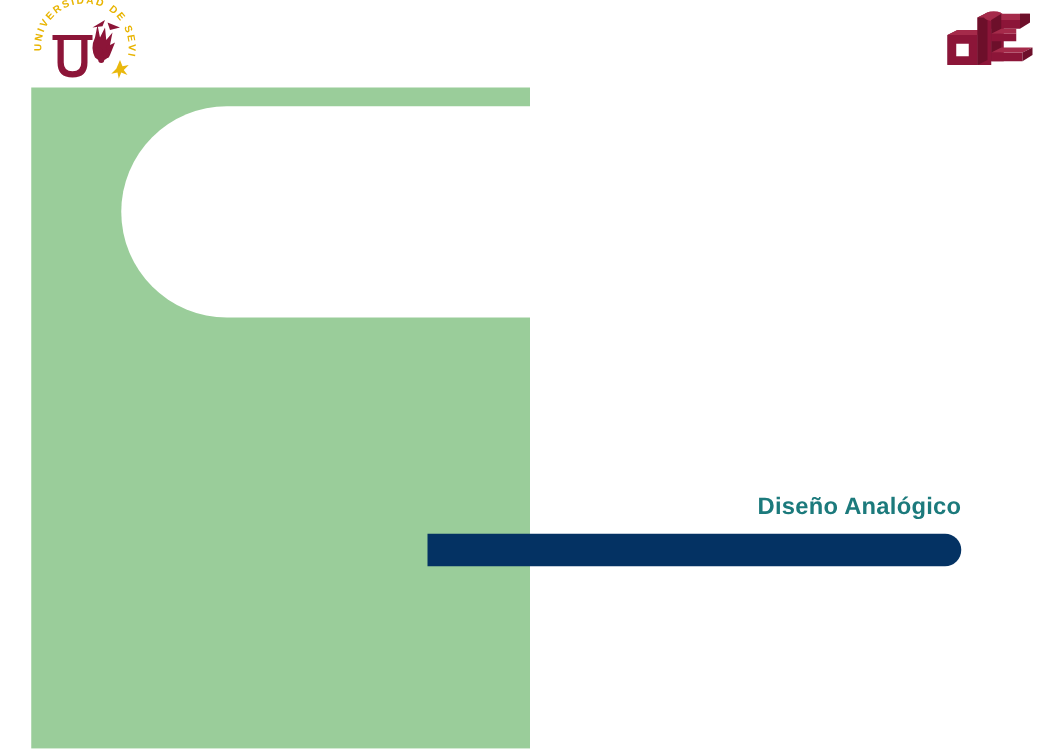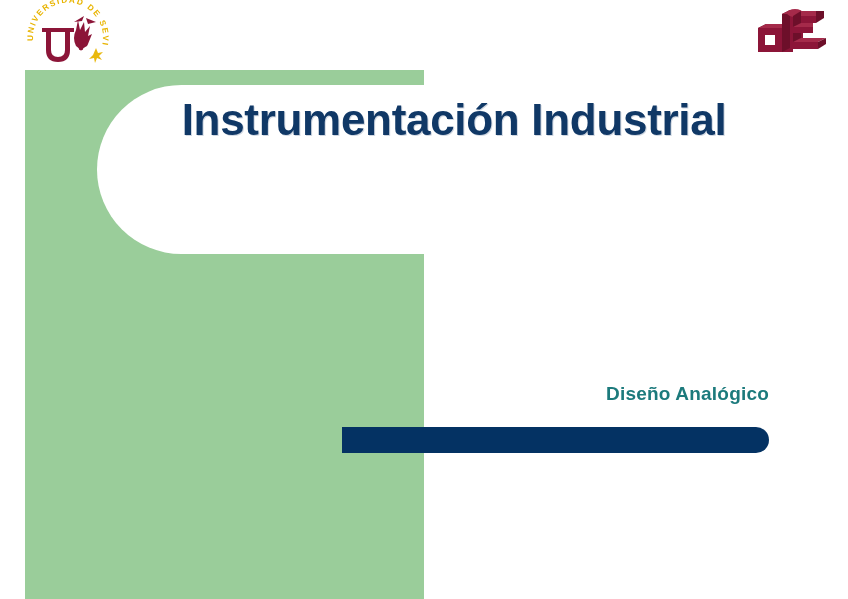--- a/index.html
+++ b/index.html
@@ -58,21 +58,21 @@
     letter-spacing: -0.3px;
     white-space: nowrap;
     text-shadow: 1px 1px 0 rgba(120,140,170,0.35);
   }
   #title-line-1 { margin-bottom: 10px; }
 
   
   #subtitle {
     position: absolute;
     left: 0px;
-    top: 383px;
+    top: 395px;
     width: 769px;
     text-align: right;
     color: #1c7a7c;
     font-family: "Liberation Sans", sans-serif;
     font-weight: bold;
     font-size: 19px;
     letter-spacing: 0.2px;
     white-space: nowrap;
   }
 
@@ -112,21 +112,20 @@
 </head>
 <body>
 
 <div id="slide">
 
   <div id="green-panel"></div>
 
   <div id="title-pill"></div>
 
   <div id="title-block">
-    <span class="title-line" id="title-line-2">Instrumentación Industrial</span>
   </div>
 
   <div id="subtitle">Diseño Analógico</div>
 
   <div id="rule-bar"></div>
 
   <div id="us-logo">
     <svg width="92" height="68" viewBox="0 0 92 68" xmlns="http://www.w3.org/2000/svg">
       <rect x="0" y="0" width="92" height="68" fill="#ffffff"></rect>
       <defs>

